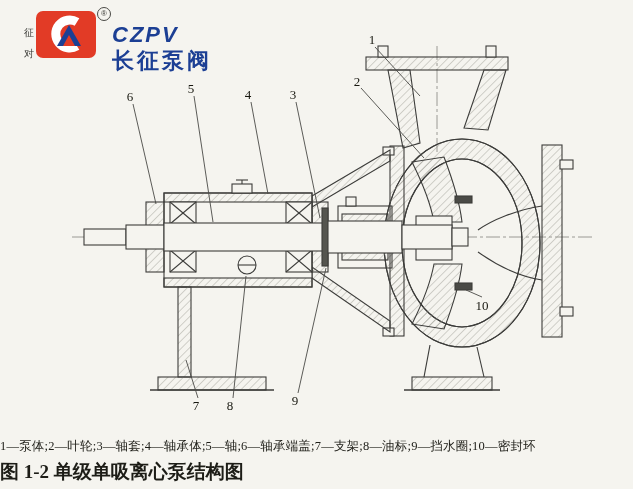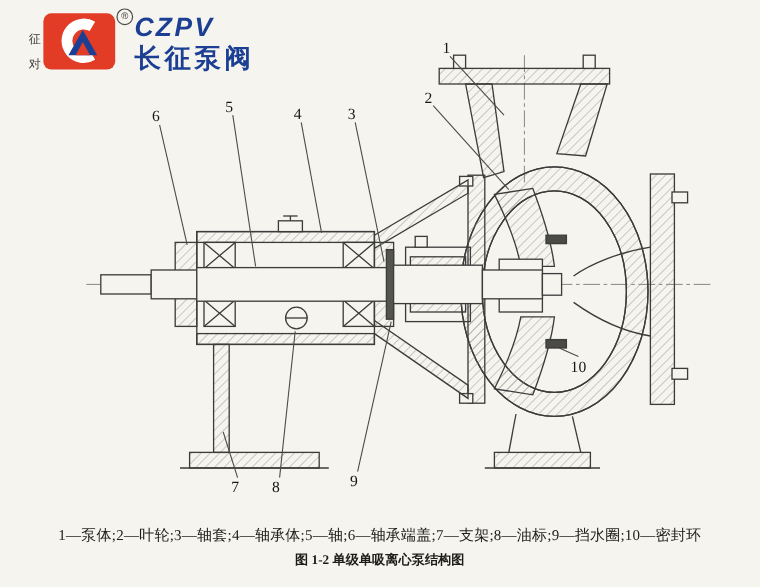--- a/index.html
+++ b/index.html
@@ -10,28 +10,28 @@
     position:relative;
     overflow:hidden;
   }
   .page{position:absolute;inset:0;}
   
   .logo{position:absolute;top:10px;left:24px;display:flex;align-items:flex-start;}
   .logo-side{display:flex;flex-direction:column;gap:7px;font-size:10px;color:#3a3a36;margin-top:16px;margin-right:2px;}
   .logo-mark-wrap{position:relative;width:62px;height:50px;}
   .reg{position:absolute;top:-3px;right:-13px;width:12px;height:12px;border:1px solid #4a4a46;
        border-radius:50%;font-size:8px;line-height:11px;text-align:center;color:#3a3a36;}
-  .logo-text{margin-left:14px;margin-top:2px;}
+  .logo-text{margin-left:14px;margin-top:14px;}
   .brand{color:#1c3f94;font-weight:bold;font-style:italic;font-size:22px;letter-spacing:2px;line-height:1;}
   .brand-cn{color:#1c3f94;font-weight:bold;font-size:22px;letter-spacing:3px;margin-top:4px;line-height:1;}
   
-  .caption{position:absolute;left:0;right:0;top:438px;text-align:center;color:#1d1d17;
+  .caption{position:absolute;left:0;right:0;top:438px;color:#1d1d17;
            font-family:"Liberation Serif", serif;}
   .caption .parts{font-size:12.5px;letter-spacing:0.2px;}
-  .caption .title{font-size:11px;font-weight:bold;margin-top:4px;}
+  .caption .title{font-size:19px;font-weight:bold;margin-top:4px;}
   svg text{font-family:"Liberation Serif", serif;}
 </style>
 </head>
 <body>
 
 <div class="page">
 
   
   <div class="logo">
     <div class="logo-side">

